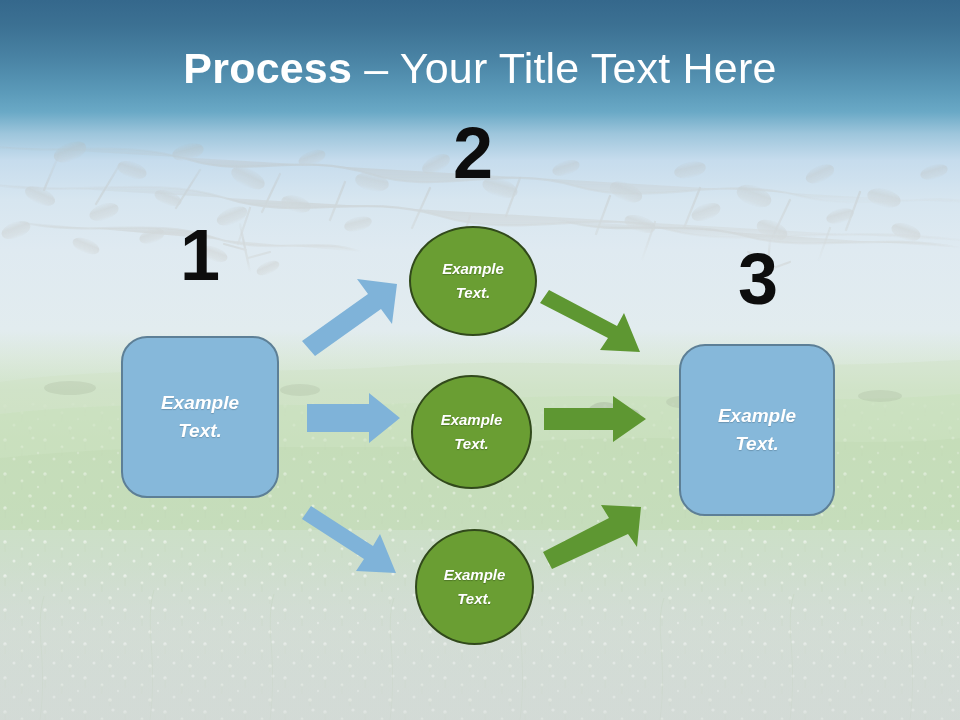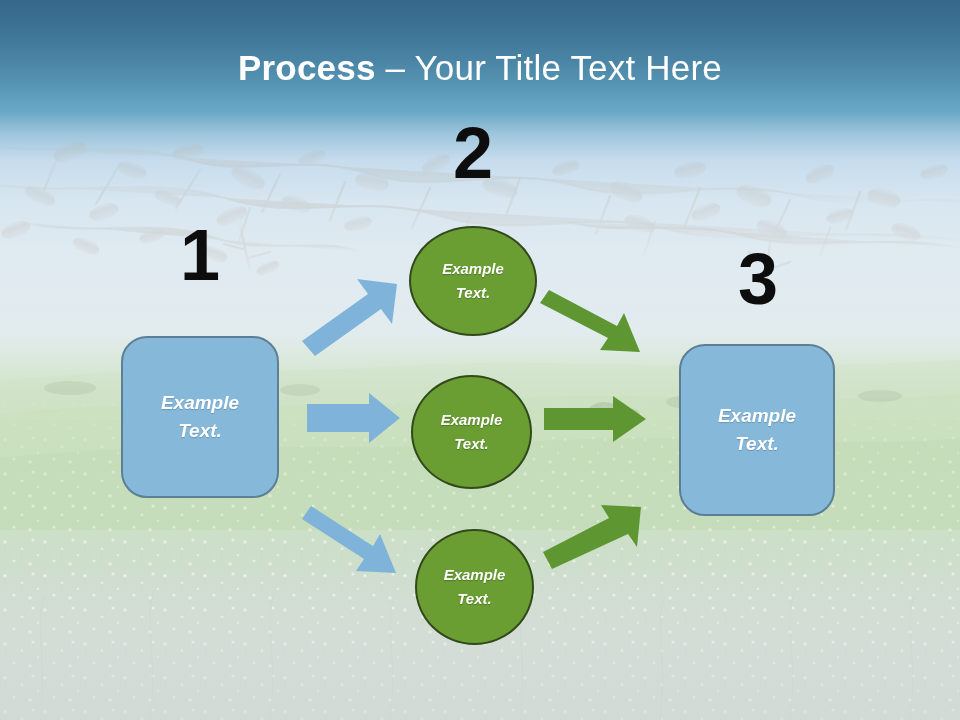--- a/index.html
+++ b/index.html
@@ -87,21 +87,21 @@
     pointer-events: none;
   }
 
   
   .title {
     position: absolute;
     left: 0; top: 47px;
     width: 960px;
     text-align: center;
     color: #ffffff;
-    font-size: 35px;
+    font-size: 43px;
     line-height: 42px;
     letter-spacing: .2px;
     white-space: nowrap;
   }
   .title .t-bold { font-weight: bold; }
   .title .t-light { font-weight: normal; }
 
   
   .step-num {
     position: absolute;

